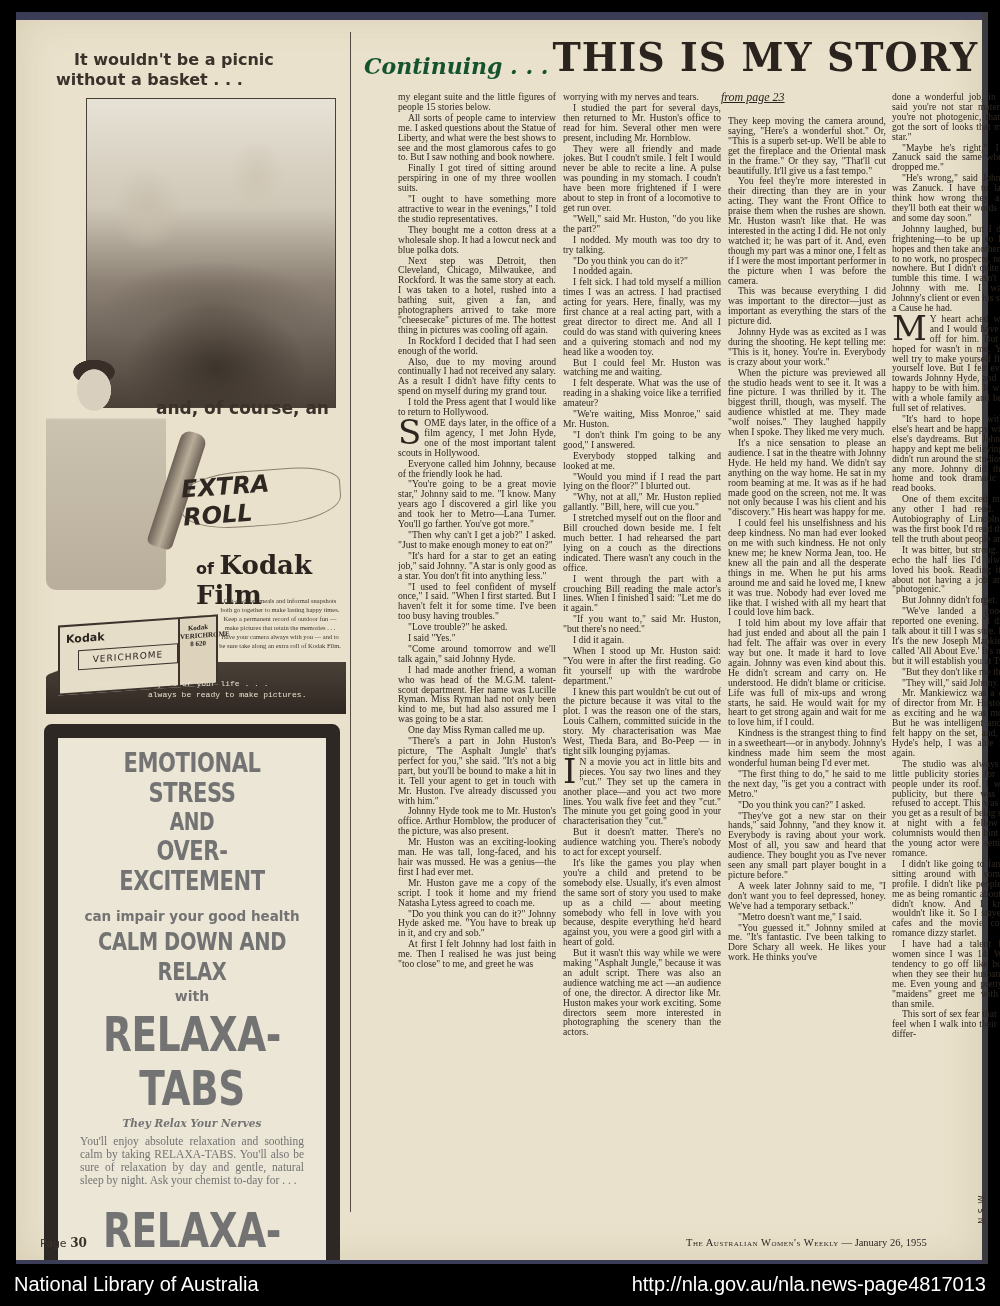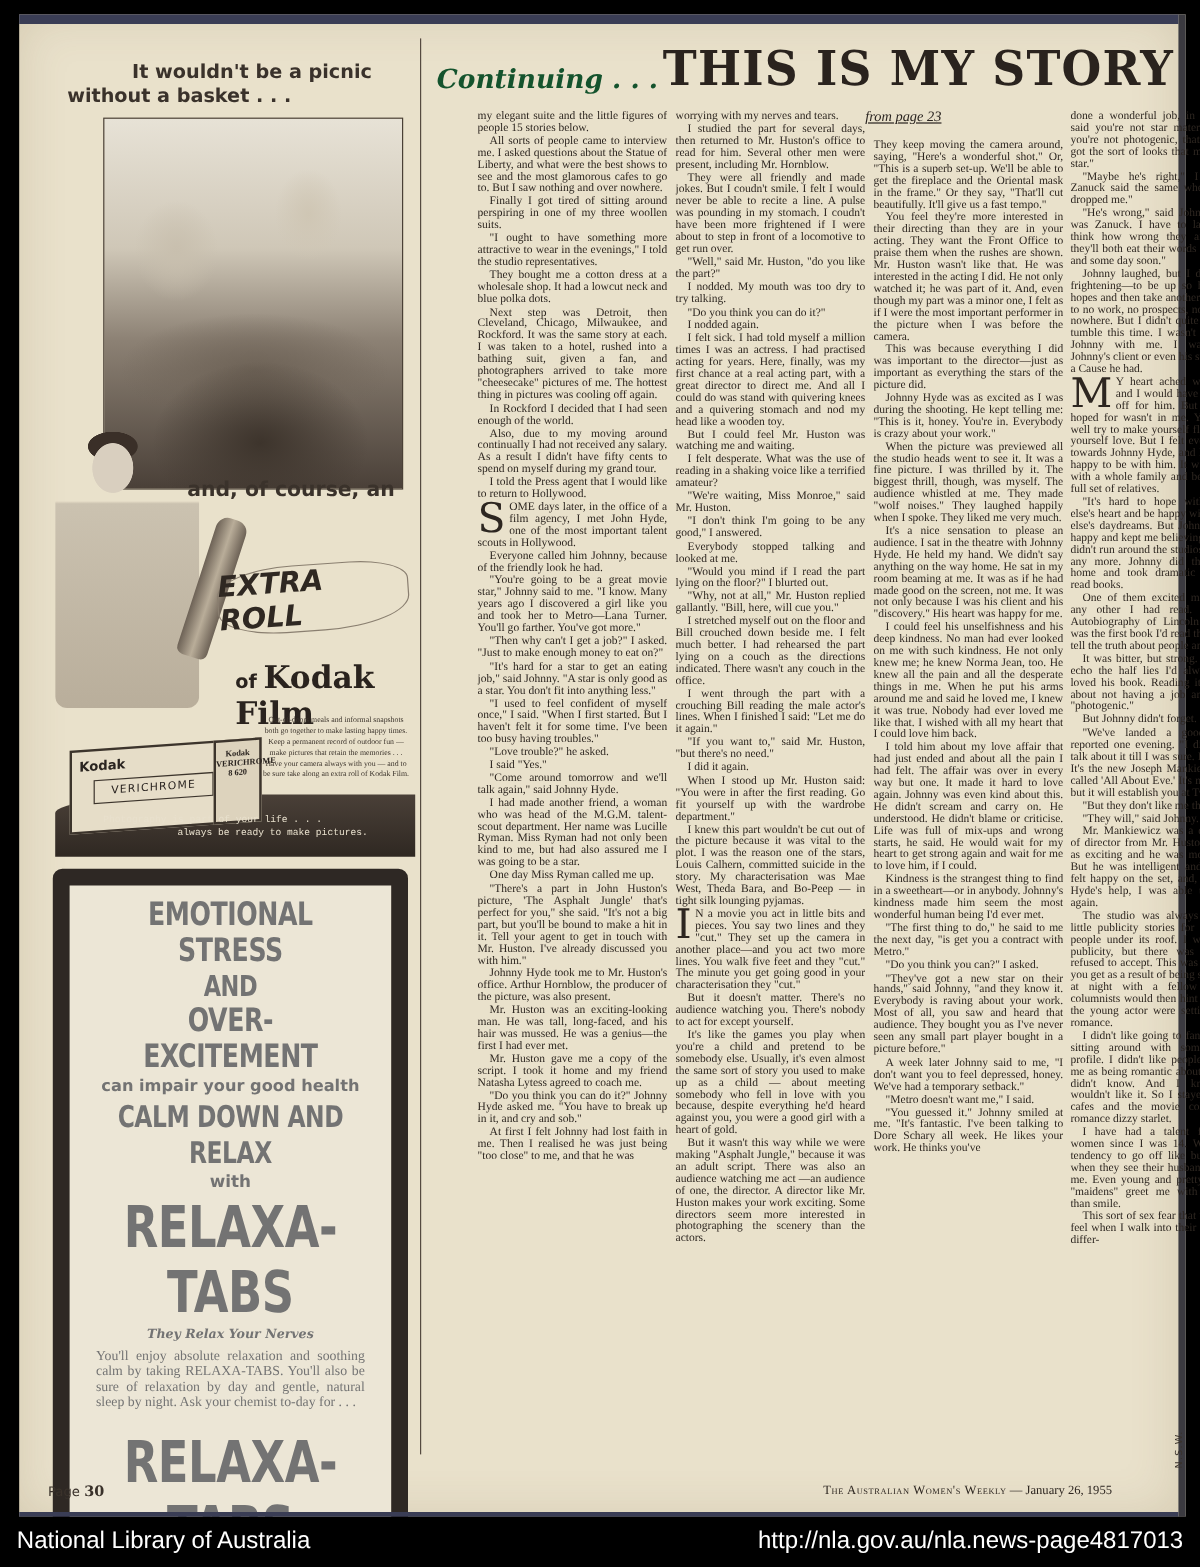--- a/index.html
+++ b/index.html
@@ -11,21 +11,21 @@
     background: #e9e1cb;
     border-right: 6px solid #3b3a40;
     box-shadow: inset 0 0 40px rgba(120,100,60,0.18);
   }
   .page-topbar { position:absolute; left:0; top:0; width:100%; height:8px; background:#3a3d55; }
   .page-bottombar { position:absolute; left:0; bottom:0; width:100%; height:4px; background:#3a3d55; }
 
   
   .kodak-ad { position:absolute; left:30px; top:38px; width:300px; height:666px; }
   .kodak-head { font-family:"DejaVu Sans", sans-serif; font-weight:bold; font-size:16px; color:#3a322b; line-height:20px; }
-  .kodak-head .l1 { display:block; padding-left:28px;text-align:center; }
+  .kodak-head .l1 { display:block; padding-left:28px; }
   .kodak-head .l2 { display:block; padding-left:10px; }
   .photo-box {
     position:absolute; left:40px; top:48px; width:250px; height:310px;
     border:1px solid #4a4036;
     background:
       radial-gradient(ellipse 50px 60px at 60px 110px, #c8bfae 0%, transparent 70%),
       radial-gradient(ellipse 40px 55px at 170px 80px, #cfc6b4 0%, transparent 70%),
       radial-gradient(ellipse 120px 90px at 130px 270px, #3d342c 0%, transparent 75%),
       radial-gradient(ellipse 140px 60px at 125px 210px, #6e6357 0%, transparent 80%),
       linear-gradient(180deg, #e7e2d6 0%, #cfc7b7 35%, #8c8174 60%, #4a4038 100%);
@@ -73,21 +73,21 @@
 
   
   .relaxa-ad {
     position:absolute; left:28px; top:712px; width:296px; height:664px;
     background:#ece6d6; border:14px solid #2e2824; border-radius:8px;
     text-align:center; color:#737373; font-family:"DejaVu Sans", sans-serif;
   }
   .relaxa-ad .cond { font-weight:bold; letter-spacing:-0.5px; transform: scaleX(0.78); transform-origin:center; display:block; }
   .r-h1 { font-size:27px; margin-top:10px; line-height:30px; }
   .r-h2 { font-size:24px; line-height:28px; }
-  .r-sub { font-size:13.5px; font-weight:bold; margin-top:0; line-height:18px; }
+  .r-sub { font-size:13.5px; font-weight:bold; margin-top:11px; line-height:18px; }
   .r-calm { font-size:25px; line-height:30px; margin-top:2px; }
   .r-with { font-size:14px; font-weight:bold; line-height:18px; }
   .r-brand { font-size:48px; line-height:54px; margin-top:2px; }
   .r-tagline { font-family:"DejaVu Serif", serif; font-style:italic; font-weight:bold; font-size:10.5px; margin-top:2px; }
   .r-body { font-family:"Liberation Serif", serif; font-size:11.5px; line-height:13px; margin:6px 22px 0 22px; text-align:justify; }
   .r-brand2 { font-size:48px; line-height:54px; margin-top:16px; }
 
   .page-num { position:absolute; left:24px; top:1224px; font-family:"DejaVu Sans", sans-serif; font-size:11px; color:#3a322b; }
   .page-num b { font-family:"DejaVu Serif", serif; font-size:12px; }
 
@@ -176,21 +176,21 @@
   <div class="col-rule"></div>
 
   <div class="article-head">
     <span class="continuing">Continuing . . .</span>
     <span class="title">THIS IS MY STORY</span>
   </div>
   <div class="from-page">from page 23</div>
 
   <div class="article-col col1">
       <p class="noindent">my elegant suite and the little figures of people 15 stories below.</p>
-      <p>All sorts of people came to interview me. I asked questions about the Statue of Liberty, and what were the best shows to see and the most glamorous cafes to go to. But I saw nothing and over nowhere.</p>
+      <p>All sorts of people came to interview me. I asked questions about the Statue of Liberty, and what were the best shows to see and the most glamorous cafes to go to. But I saw nothing and book nowhere.</p>
       <p>Finally I got tired of sitting around perspiring in one of my three woollen suits.</p>
       <p>"I ought to have something more attractive to wear in the evenings," I told the studio representatives.</p>
       <p>They bought me a cotton dress at a wholesale shop. It had a lowcut neck and blue polka dots.</p>
       <p>Next step was Detroit, then Cleveland, Chicago, Milwaukee, and Rockford. It was the same story at each. I was taken to a hotel, rushed into a bathing suit, given a fan, and photographers arrived to take more "cheesecake" pictures of me. The hottest thing in pictures was cooling off again.</p>
       <p>In Rockford I decided that I had seen enough of the world.</p>
       <p>Also, due to my moving around continually I had not received any salary. As a result I didn't have fifty cents to spend on myself during my grand tour.</p>
       <p>I told the Press agent that I would like to return to Hollywood.</p>
       <p class="noindent"><span class="dropcap">S</span>OME days later, in the office of a film agency, I met John Hyde, one of the most important talent scouts in Hollywood.</p>
       <p>Everyone called him Johnny, because of the friendly look he had.</p>
       <p>"You're going to be a great movie star," Johnny said to me. "I know. Many years ago I discovered a girl like you and took her to Metro—Lana Turner. You'll go farther. You've got more."</p>
@@ -200,21 +200,21 @@
       <p>"Love trouble?" he asked.</p>
       <p>I said "Yes."</p>
       <p>"Come around tomorrow and we'll talk again," said Johnny Hyde.</p>
       <p>I had made another friend, a woman who was head of the M.G.M. talent-scout department. Her name was Lucille Ryman. Miss Ryman had not only been kind to me, but had also assured me I was going to be a star.</p>
       <p>One day Miss Ryman called me up.</p>
       <p>"There's a part in John Huston's picture, 'The Asphalt Jungle' that's perfect for you," she said. "It's not a big part, but you'll be bound to make a hit in it. Tell your agent to get in touch with Mr. Huston. I've already discussed you with him."</p>
       <p>Johnny Hyde took me to Mr. Huston's office. Arthur Hornblow, the producer of the picture, was also present.</p>
       <p>Mr. Huston was an exciting-looking man. He was tall, long-faced, and his hair was mussed. He was a genius—the first I had ever met.</p>
       <p>Mr. Huston gave me a copy of the script. I took it home and my friend Natasha Lytess agreed to coach me.</p>
       <p>"Do you think you can do it?" Johnny Hyde asked me. "You have to break up in it, and cry and sob."</p>
-      <p>At first I felt Johnny had lost faith in me. Then I realised he was just being "too close" to me, and that he was</p>
+      <p>At first I felt Johnny had lost faith in me. Then I realised he was just being "too close" to me, and greet he was</p>
     </div>
   <div class="article-col col2">
       <p class="noindent">worrying with my nerves and tears.</p>
       <p>I studied the part for several days, then returned to Mr. Huston's office to read for him. Several other men were present, including Mr. Hornblow.</p>
       <p>They were all friendly and made jokes. But I coudn't smile. I felt I would never be able to recite a line. A pulse was pounding in my stomach. I coudn't have been more frightened if I were about to step in front of a locomotive to get run over.</p>
       <p>"Well," said Mr. Huston, "do you like the part?"</p>
       <p>I nodded. My mouth was too dry to try talking.</p>
       <p>"Do you think you can do it?"</p>
       <p>I nodded again.</p>
       <p>I felt sick. I had told myself a million times I was an actress. I had practised acting for years. Here, finally, was my first chance at a real acting part, with a great director to direct me. And all I could do was stand with quivering knees and a quivering stomach and nod my head like a wooden toy.</p>

